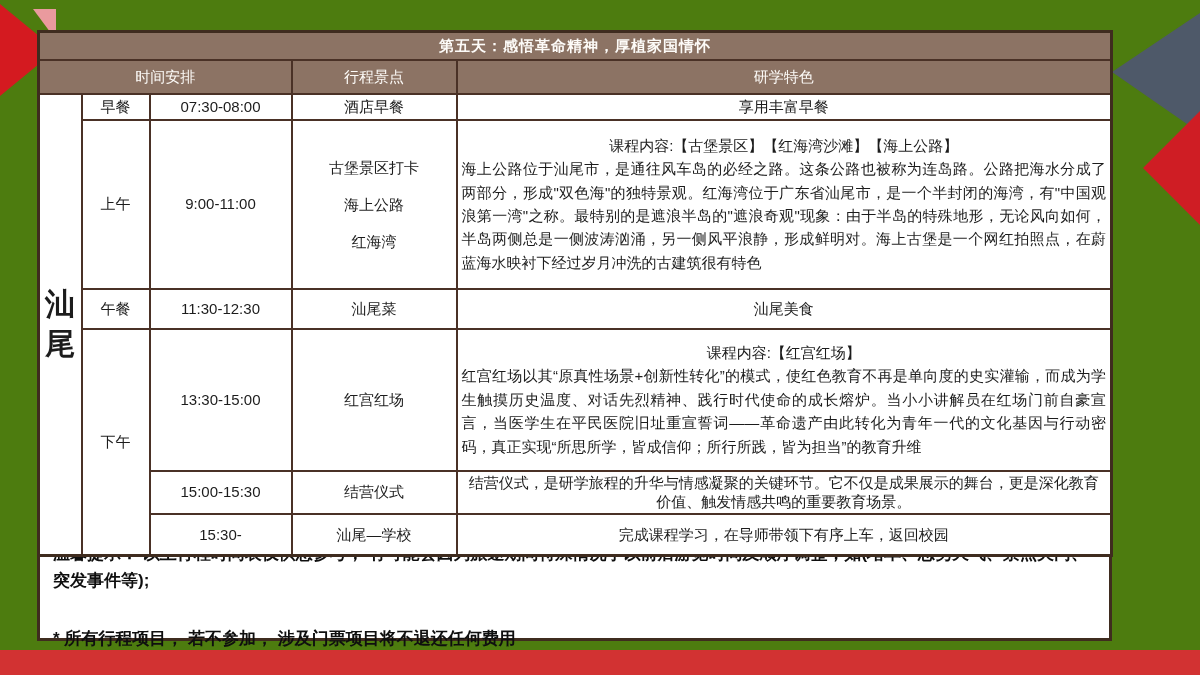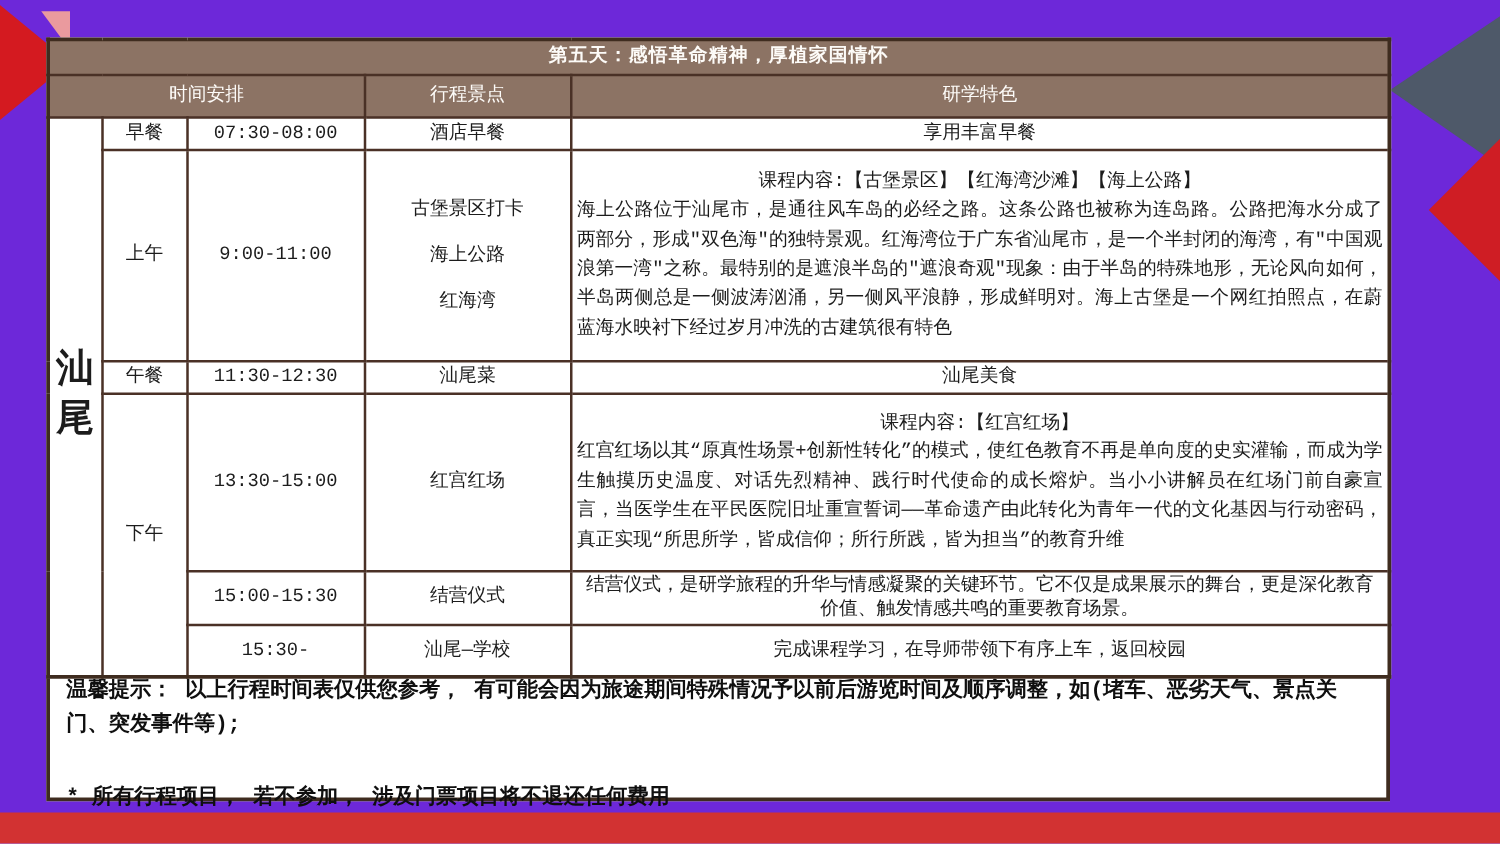--- a/index.html
+++ b/index.html
@@ -1,19 +1,19 @@
 <!DOCTYPE html>
 <html><head>
 <meta charset="utf-8">
 <style>
   html,body { margin:0; padding:0; background:#e8e8e8; }
   .stage {
     position:relative; width:1200px; height:675px; margin:0 auto;
-    background:#6d28d9; overflow:hidden;
-    font-family:Liberation Mono, monospace;
+    background:#4d7c0f; overflow:hidden;
+    font-family:Liberation Sans, sans-serif;
     color:#1c1c1c;
   }
   .deco { position:absolute; left:0; top:0; width:1200px; height:675px; z-index:0; }
 
   table.itinerary {
     position:absolute; left:37px; top:30px; width:1075px; z-index:2;
     border-collapse:collapse; table-layout:fixed;
     border:3px solid #3f2c1f;
     background:#ffffff;
   }
@@ -101,21 +101,21 @@
         <div class="spot-line">古堡景区打卡</div>
         <div class="spot-line">海上公路</div>
         <div class="spot-line">红海湾</div>
       </td>
       <td class="feature-long">
         <div class="feature-heading">课程内容:【古堡景区】【红海湾沙滩】【海上公路】</div>
         <div class="feature-body">海上公路位于汕尾市，是通往风车岛的必经之路。这条公路也被称为连岛路。公路把海水分成了两部分，形成"双色海"的独特景观。红海湾位于广东省汕尾市，是一个半封闭的海湾，有"中国观浪第一湾"之称。最特别的是遮浪半岛的"遮浪奇观"现象：由于半岛的特殊地形，无论风向如何，半岛两侧总是一侧波涛汹涌，另一侧风平浪静，形成鲜明对。海上古堡是一个网红拍照点，在蔚蓝海水映衬下经过岁月冲洗的古建筑很有特色</div>
       </td>
     </tr>
 
-    <tr style="height:26px">
+    <tr style="height:40px">
       <td>午餐</td>
       <td>11:30-12:30</td>
       <td>汕尾菜</td>
       <td>汕尾美食</td>
     </tr>
 
     <tr style="height:142px">
       <td rowspan="3">下午</td>
       <td>13:30-15:00</td>
       <td>红宫红场</td>

